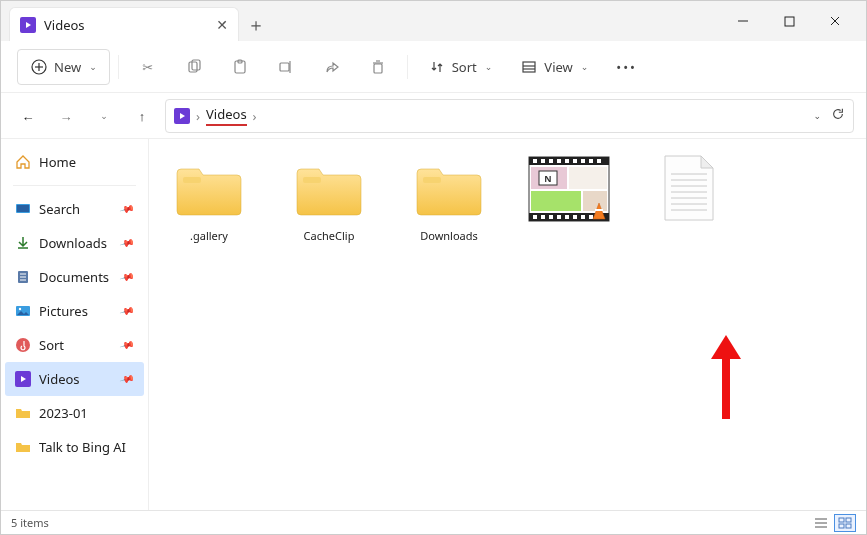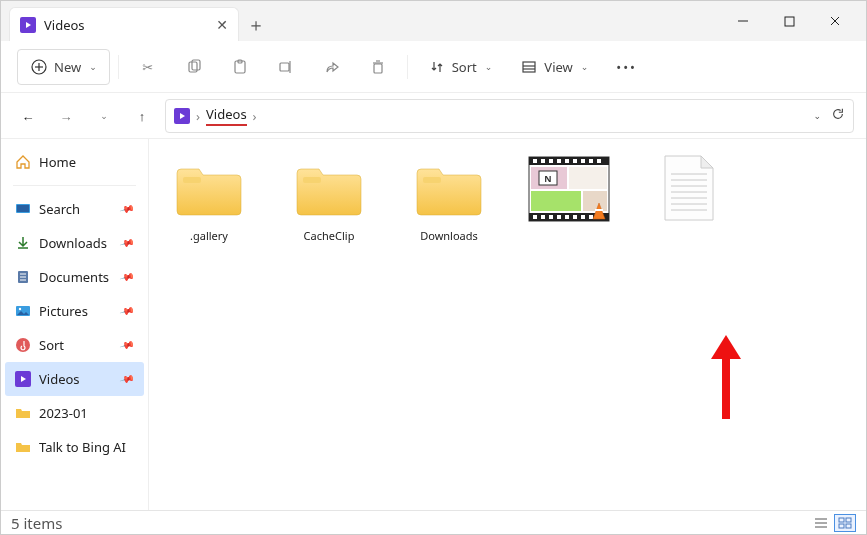--- a/index.html
+++ b/index.html
@@ -43,21 +43,21 @@
 
   
   .content { flex: 1; position: relative; padding: 14px 10px; display: flex; flex-wrap: wrap; align-content: flex-start; gap: 20px 20px; }
   .item { width: 100px; text-align: center; }
   .item .thumb { width: 88px; height: 72px; margin: 0 auto 4px; display: flex; align-items: center; justify-content: center; position: relative; }
   .item .label { font-size: 11px; line-height: 1.35; word-break: break-word; }
   .folder-svg { width: 72px; height: 60px; }
   .arrow-annot { position: absolute; left: 557px; top: 190px; pointer-events: none; }
 
   
-  .statusbar { height: 24px; background: #fff; border-top: 1px solid #e5e5e5; display: flex; align-items: center; padding: 0 10px; font-size: 15px; color: #555; }
+  .statusbar { height: 24px; background: #fff; border-top: 1px solid #e5e5e5; display: flex; align-items: center; padding: 0 10px; font-size: 11px; color: #555; }
   .statusbar .views { margin-left: auto; display: flex; gap: 2px; }
   .statusbar .vbtn { width: 22px; height: 18px; display: flex; align-items: center; justify-content: center; border: 1px solid transparent; }
   .statusbar .vbtn.active { border: 1px solid #4a90e2; background: #eaf2ff; }
 
   
   .icon16 { width: 16px; height: 16px; display:inline-block; }
 </style>
 </head>
 <body>
 

